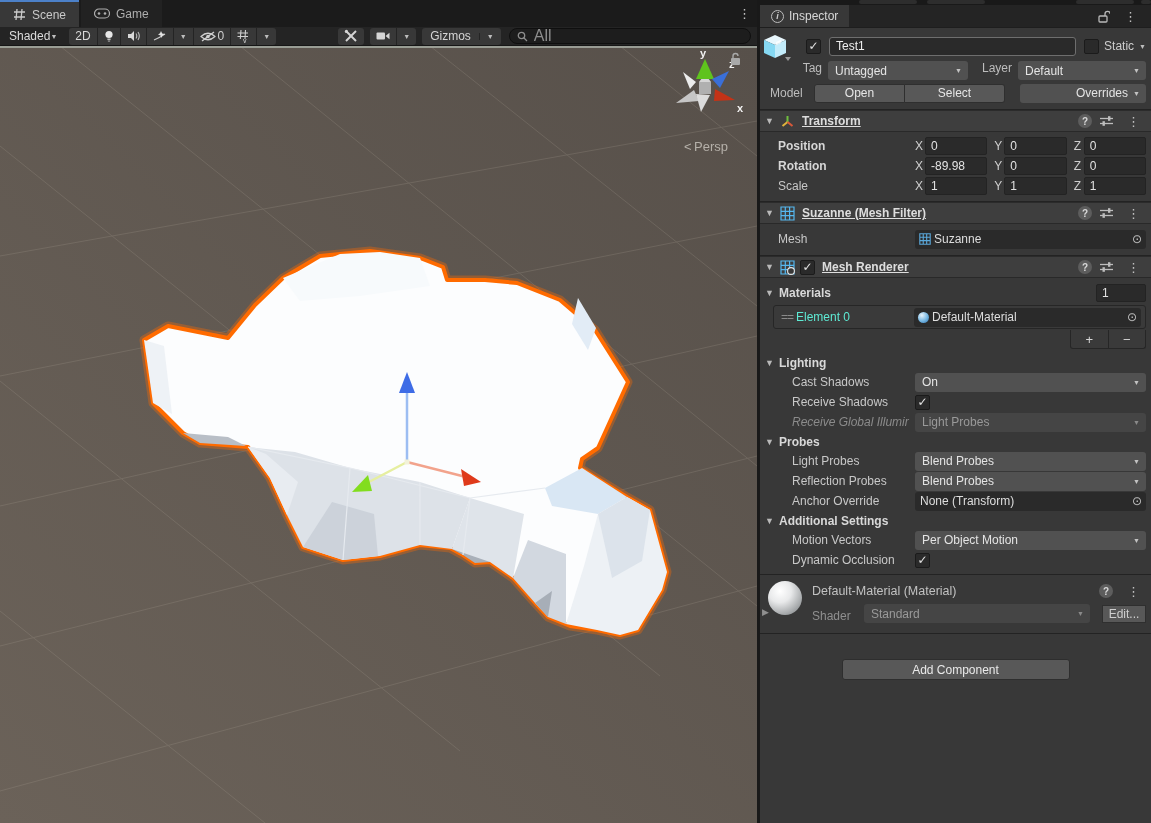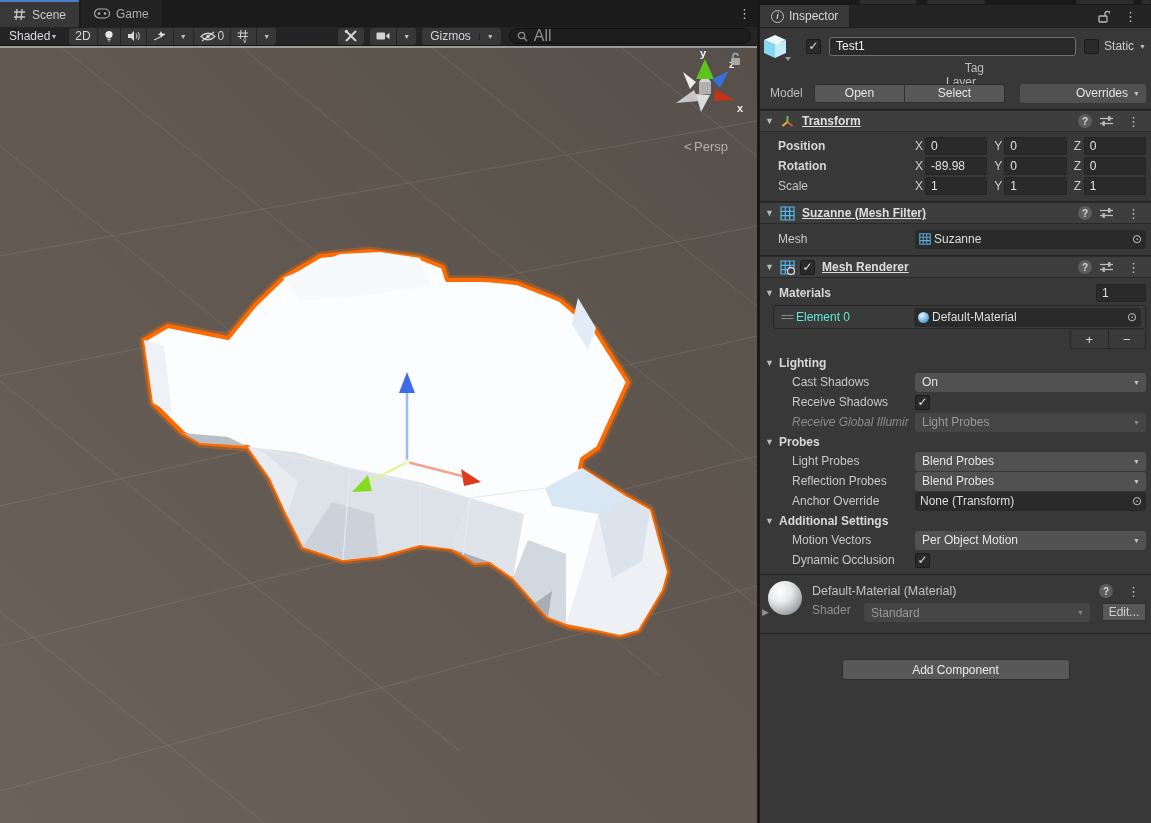--- a/index.html
+++ b/index.html
@@ -43,21 +43,21 @@
   .itabbar{height:23px;background:#242424;display:flex;align-items:stretch;border-bottom:1px solid #1e1e1e;}
   .itab{display:flex;align-items:center;gap:5px;background:#383838;padding:0 11px;color:#d8d8d8;}
   .info-circ{width:13px;height:13px;border-radius:50%;border:1px solid #bdbdbd;color:#c9c9c9;
     font-size:9px;font-weight:bold;display:flex;align-items:center;justify-content:center;font-style:italic;}
   .itabbar .right{margin-left:auto;display:flex;align-items:center;gap:8px;padding-right:8px;}
 
   .ibody{padding:0;}
   .gohdr{padding:6px 5px 6px 2px;}
   .gorow1{display:flex;align-items:center;height:24px;}
   .goicon{width:30px;height:26px;position:relative;flex:0 0 30px;}
-  .gorow2{display:flex;align-items:center;height:20px;margin-top:3px;flex-direction:column;}
+  .gorow2{display:flex;align-items:flex-start;height:20px;margin-top:3px;}
   .gorow3{display:flex;align-items:center;height:20px;margin-top:2px;}
   .chk{width:15px;height:15px;background:#2a2a2a;border:1px solid #1b1b1b;border-radius:2px;
     color:#e3e3e3;font-size:12px;line-height:13px;text-align:center;flex:0 0 15px;}
   .chk.empty{color:transparent;}
   .namefield{flex:1;height:19px;margin:0 8px;background:#2a2a2a;border:1px solid #6e6e6e;border-radius:3px;
     color:#efefef;padding:0 6px;font-size:12px;font-family:"Liberation Sans",sans-serif;outline:none;}
   .staticwrap{display:flex;align-items:center;gap:5px;color:#cdcdcd;}
   .minilbl{color:#bdbdbd;}
   .dd{position:relative;height:19px;background:#515151;border-radius:3px;color:#e4e4e4;
     display:flex;align-items:center;padding:0 18px 0 7px;overflow:hidden;white-space:nowrap;}
@@ -102,21 +102,21 @@
   .pmbox{width:76px;height:19px;background:#3a3a3a;border:1px solid #262626;border-top:none;
     border-radius:0 0 3px 3px;display:flex;}
   .pmbtn{flex:1;display:flex;align-items:center;justify-content:center;color:#d8d8d8;font-size:13px;}
   .pmbtn+.pmbtn{border-left:1px solid #262626;}
   .matsphere{width:34px;height:34px;border-radius:50%;flex:0 0 34px;
     background:radial-gradient(circle at 35% 30%, #ffffff 0%, #e8e9ea 35%, #a8abad 70%, #6f7477 100%);}
   .matsect{position:relative;padding:6px 5px 10px 8px;}
   .matrow1{display:flex;align-items:flex-start;gap:10px;}
   .matcol{flex:1;}
   .mattitle{height:20px;display:flex;align-items:center;color:#c2c2c2;font-size:12.5px;}
-  .shaderrow{display:flex;align-items:flex-start;height:20px;margin-top:2px;gap:8px;}
+  .shaderrow{display:flex;align-items:flex-end;height:20px;margin-top:2px;gap:8px;}
   .shaderlbl{color:#8f8f8f;width:44px;}
   .editbtn{width:44px;height:18px;background:#585858;border:1px solid #2f2f2f;color:#cfcfcf;
     display:flex;align-items:center;justify-content:center;margin-left:4px;}
   .matfold{position:absolute;left:2px;top:32px;color:#8f8f8f;font-size:9px;}
   .addcomp{margin:25px auto 0;width:228px;height:21px;background:#585858;border:1px solid #2e2e2e;border-radius:3px;
     color:#e9e9e9;display:flex;align-items:center;justify-content:center;}
   svg text{font-family:"Liberation Sans","DejaVu Sans",sans-serif;}
 </style>
 </head>
 <body>

